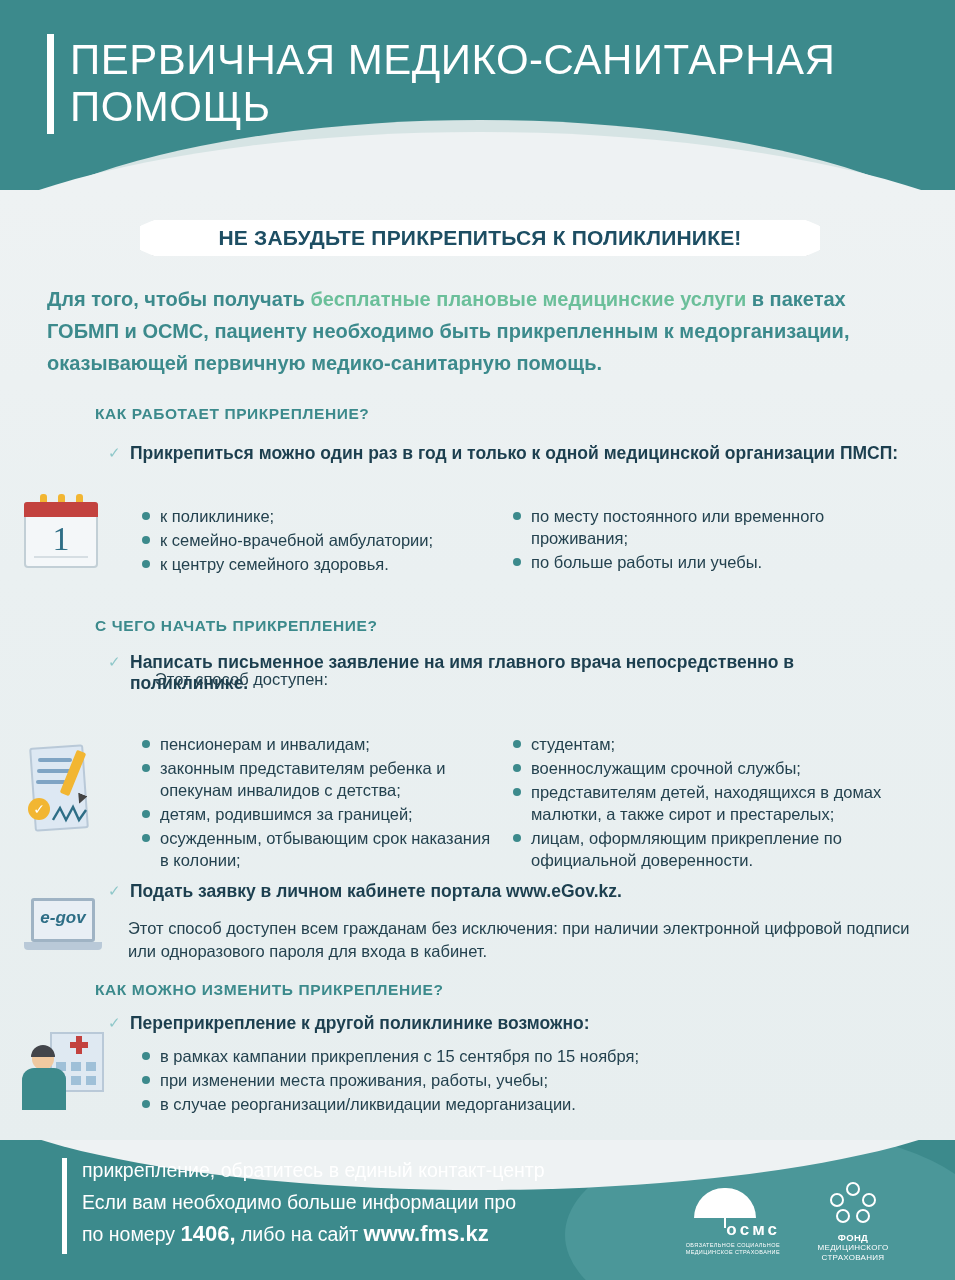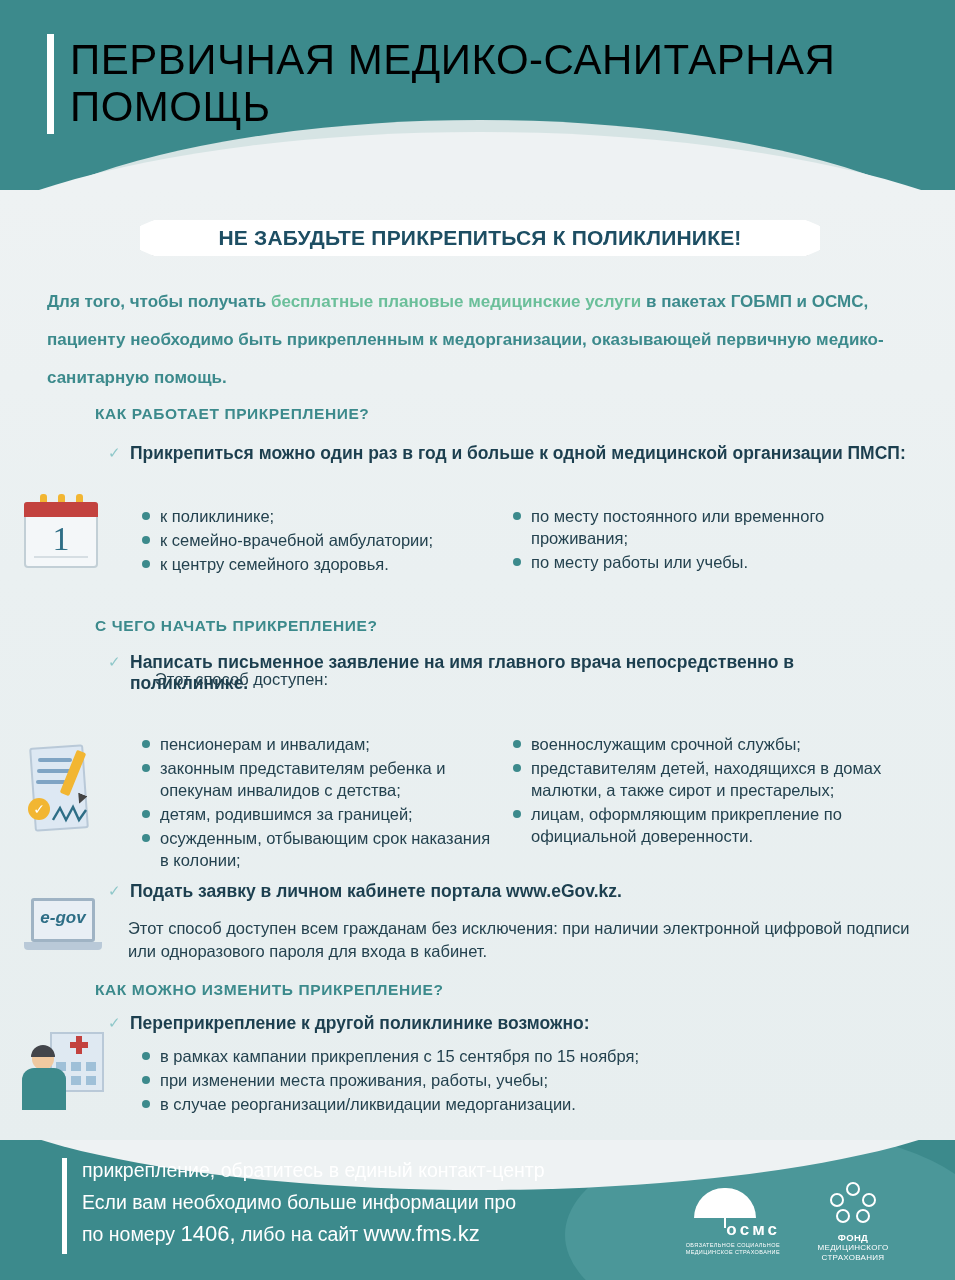--- a/index.html
+++ b/index.html
@@ -18,21 +18,21 @@
     position:absolute; left:0; top:0; width:955px; height:195px;
     background:#3c8a8c;
     overflow:hidden;
   }
   .header-bar {
     position:absolute; left:47px; top:34px; width:7px; height:100px;
     background:#ffffff;
   }
   .header-title {
     position:absolute; left:70px; top:36px; width:850px;
-    color:#000000;
+    color:#ffffff;
     font-size:42px; line-height:47px;
     font-weight:300;
     letter-spacing:0.5px;
     text-transform:uppercase;
   }
   .header-curve {
     position:absolute; left:-60px; top:120px; width:1080px; height:180px;
     background:#d6e4e4;
     border-radius:50% 50% 0 0 / 100% 100% 0 0;
   }
@@ -58,21 +58,21 @@
   }
   .banner-text {
     position:absolute; left:140px; top:2px; width:680px; height:36px;
     display:flex; align-items:center; justify-content:center;
     font-size:21px; font-weight:bold; color:#1d4e63; letter-spacing:0.2px;
   }
 
   
   .intro {
     position:absolute; left:47px; top:283px; width:870px;
-    font-size:17px; line-height:38px; font-weight:bold;
+    font-size:20px; line-height:32px; font-weight:bold;
     color:#3c8a8c;
   }
   .intro .hl { color:#6bbf9a; }
 
   
   .sec-head {
     position:absolute;
     font-size:15.5px; font-weight:bold; letter-spacing:0.6px;
     color:#3c8a8c; text-transform:uppercase;text-align:center;
   }
@@ -203,21 +203,21 @@
     border-radius:50%;
     background:#4b9799;
   }
   .footer-bar {
     position:absolute; left:62px; top:18px; width:5px; height:96px; background:#ffffff;
   }
   .footer-text {
     position:absolute; left:82px; top:14px; width:520px;
     color:#ffffff; font-size:19.5px; line-height:32px;
   }
-  .footer-text b { font-weight:normal; font-size:22px; }
+  .footer-text b { font-weight:bold; font-size:22px; }
 
   .logo-omc { position:absolute; right:175px; top:48px; width:110px; text-align:right; color:#fff; }
   .logo-omc .umbrella {
     position:relative; width:62px; height:30px; margin:0 auto 2px;
     background:#ffffff;
     border-radius:31px 31px 0 0;
   }
   .logo-omc .stick {
     position:absolute; left:30px; top:30px; width:2px; height:10px; background:#ffffff;
   }
@@ -252,21 +252,21 @@
   </div>
 
   <div class="intro">
     <span>Для того, чтобы получать </span><span class="hl">бесплатные плановые медицинские услуги</span><span> в пакетах ГОБМП и ОСМС, пациенту необходимо быть прикрепленным к медорганизации, оказывающей первичную медико-санитарную помощь.</span>
   </div>
 
   <div class="sec-head" style="left:95px; top:405px;">КАК РАБОТАЕТ ПРИКРЕПЛЕНИЕ?</div>
 
   <div class="check-line" style="left:108px; top:443px; width:800px;">
     <div class="check-mark">✓</div>
-    <div class="check-text">Прикрепиться можно один раз в год и больше к одной медицинской организации ПМСП:</div>
+    <div class="check-text">Прикрепиться можно один раз в год и только к одной медицинской организации ПМСП:</div>
   </div>
 
   <div class="icon-box" style="left:24px; top:494px;">
     <div class="cal">
       <div class="cal-ring" style="left:16px;"></div>
       <div class="cal-ring" style="left:34px;"></div>
       <div class="cal-ring" style="left:52px;"></div>
       <div class="cal-body"></div>
       <div class="cal-top"></div>
       <div class="cal-num">1</div>
@@ -289,21 +289,21 @@
       </div>
   </div>
 
   <div class="blist" style="left:513px; top:505px; width:400px;">
     <div class="bitem">
         <div class="bdot"></div>
         <div class="btxt">по месту постоянного или временного проживания;</div>
       </div>
     <div class="bitem">
         <div class="bdot"></div>
-        <div class="btxt">по месту работы или учебы.</div>
+        <div class="btxt">по больше работы или учебы.</div>
       </div>
   </div>
 
   <div class="sec-head" style="left:95px; top:617px;">С ЧЕГО НАЧАТЬ ПРИКРЕПЛЕНИЕ?</div>
 
   <div class="check-line" style="left:108px; top:652px; width:800px;">
     <div class="check-mark">✓</div>
     <div class="check-text">Написать письменное заявление на имя главного врача непосредственно в поликлинике.</div>
   </div>
 
@@ -337,20 +337,24 @@
         <div class="bdot"></div>
         <div class="btxt">детям, родившимся за границей;</div>
       </div>
     <div class="bitem">
         <div class="bdot"></div>
         <div class="btxt">осужденным, отбывающим срок наказания в колонии;</div>
       </div>
   </div>
 
   <div class="blist" style="left:513px; top:733px; width:400px;">
+    <div class="bitem">
+        <div class="bdot"></div>
+        <div class="btxt">студентам;</div>
+      </div>
     <div class="bitem">
         <div class="bdot"></div>
         <div class="btxt">военнослужащим срочной службы;</div>
       </div>
     <div class="bitem">
         <div class="bdot"></div>
         <div class="btxt">представителям детей, находящихся в домах малютки, а также сирот и престарелых;</div>
       </div>
     <div class="bitem">
         <div class="bdot"></div>

